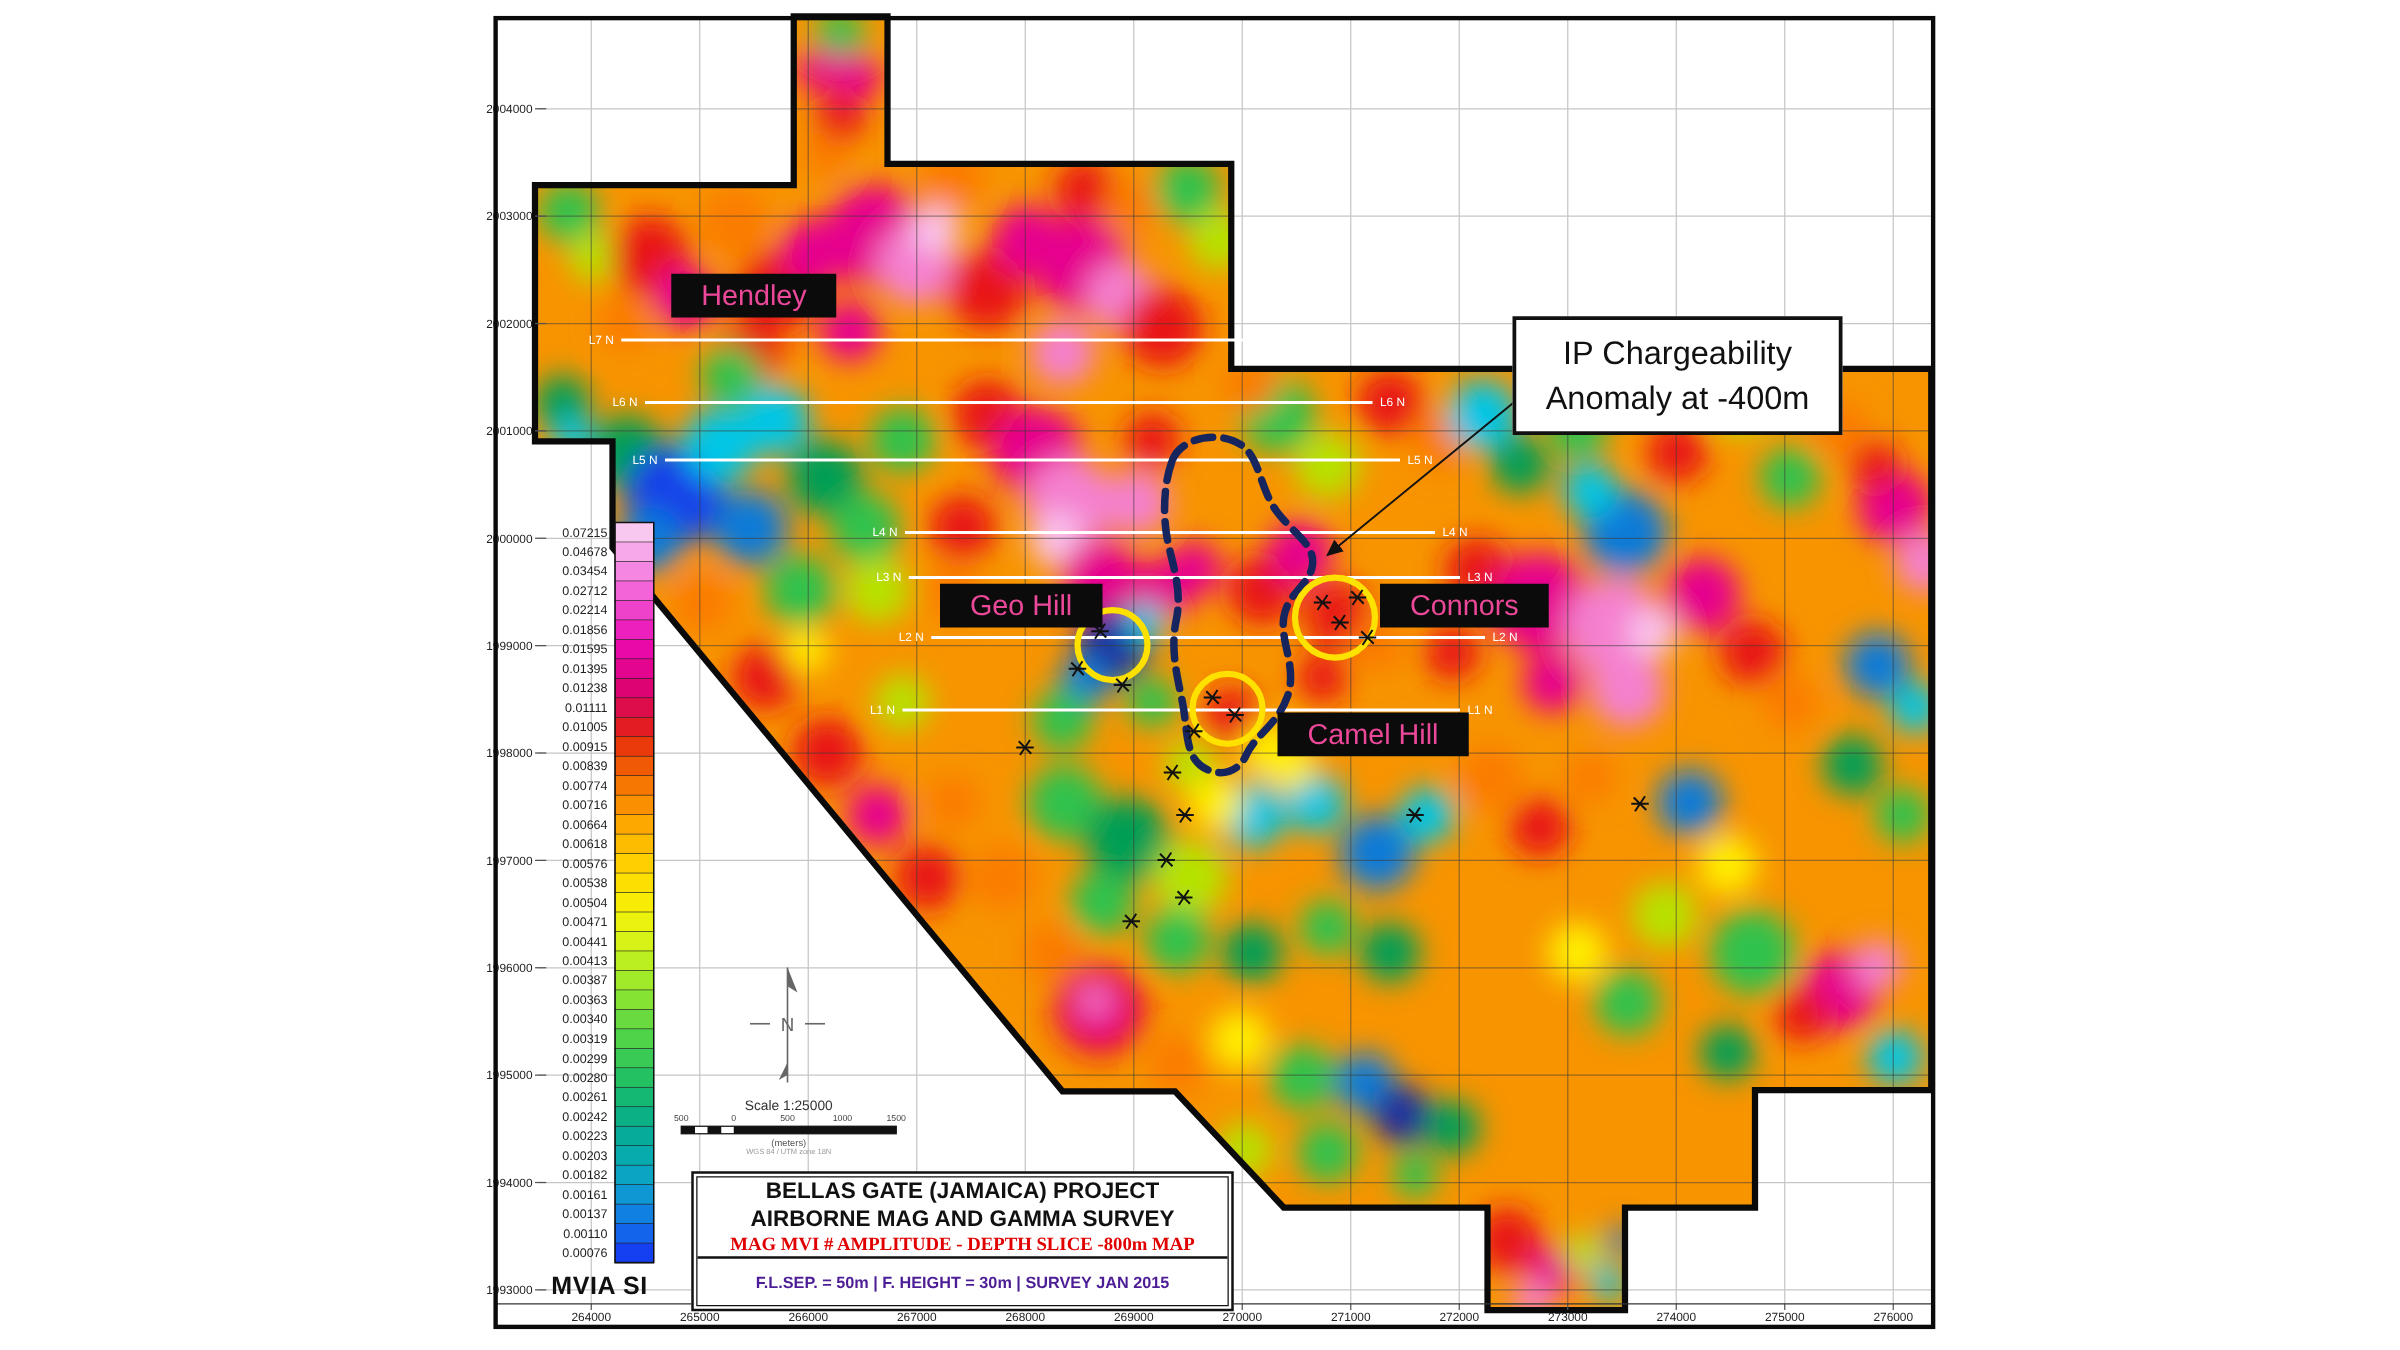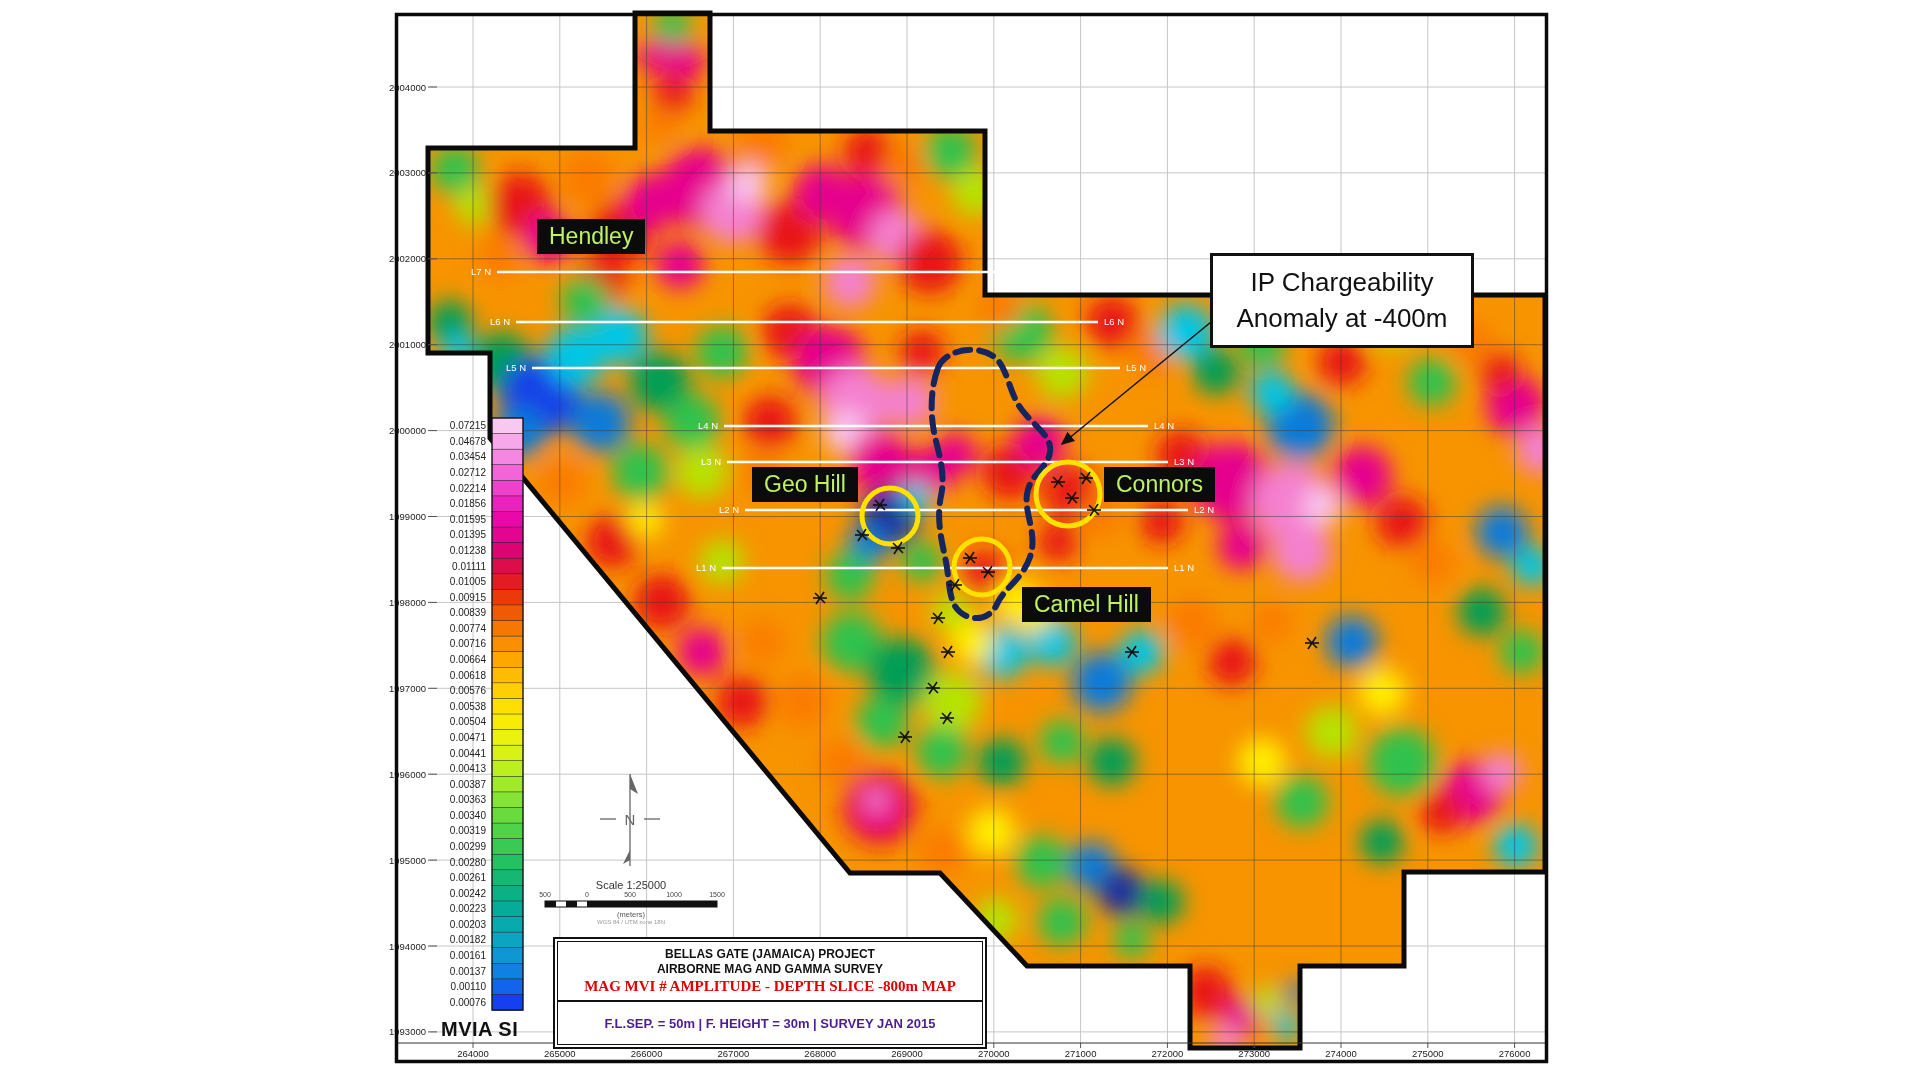--- a/index.html
+++ b/index.html
@@ -1,29 +1,29 @@
 <!DOCTYPE html>
 <html><head>
 <meta charset="utf-8">
 <style>
   html,body{margin:0;padding:0;width:1920px;height:1080px;background:#fff;
     font-family:"Liberation Sans",sans-serif;overflow:hidden;position:relative;}
   .abs{position:absolute;}
-  .region-label{position:absolute;background:#0b0b0b;color:#bef264;font-size:23px;
-    padding:3px 12px;white-space:nowrap;line-height:1.25;}
+  .region-label{position:absolute;background:#0b0b0b;color:#ec4899;font-size:23px;
+    padding:3px 24px;white-space:nowrap;line-height:1.25;}
   .annotation-box{position:absolute;left:1210px;top:253px;width:258px;height:89px;
     background:#fff;border:3px solid #111;display:flex;flex-direction:column;
     align-items:center;justify-content:center;font-size:26px;color:#111;line-height:1.35;}
   .title-block{position:absolute;left:553px;top:937px;width:434px;height:112px;
     background:#fff;border:2px solid #111;box-sizing:border-box;}
   .title-block-inner{margin:2px;border:1px solid #111;height:calc(100% - 6px);
     display:flex;flex-direction:column;}
   .tb-top{flex:0 0 58px;border-bottom:2px solid #111;display:flex;flex-direction:column;
     align-items:center;justify-content:center;gap:1px;}
-  .tb-line{font-weight:bold;font-size:12px;color:#111;white-space:nowrap;line-height:1.2;}
+  .tb-line{font-weight:bold;font-size:18px;color:#111;white-space:nowrap;line-height:1.2;}
   .tb-line-red{font-weight:bold;font-size:15px;white-space:nowrap;line-height:1.2;}
   .tb-bottom{flex:1;display:flex;align-items:center;justify-content:center;
     font-weight:bold;font-size:13px;color:#4c1d95;white-space:nowrap;}
   .scale-caption{position:absolute;left:631px;top:879px;transform:translateX(-50%);
     font-size:11px;color:#333;}
   .scale-units{position:absolute;left:631px;top:910px;transform:translateX(-50%);
     font-size:7.5px;color:#555;}
   .scale-datum{position:absolute;left:631px;top:919px;transform:translateX(-50%);
     font-size:6px;color:#999;}
   .mvia{position:absolute;left:441px;top:1018px;font-size:20px;font-weight:bold;
@@ -495,21 +495,21 @@
       <text x="587" y="897" font-size="7" fill="#444" text-anchor="middle">0</text>
       <text x="630" y="897" font-size="7" fill="#444" text-anchor="middle">500</text>
       <text x="674" y="897" font-size="7" fill="#444" text-anchor="middle">1000</text>
       <text x="717" y="897" font-size="7" fill="#444" text-anchor="middle">1500</text>
     </g>
   </svg>
 
 <div class="region-label" style="left:537px;top:219px;">Hendley</div>
 <div class="region-label" style="left:752px;top:467px;">Geo Hill</div>
 <div class="region-label" style="left:1104px;top:467px;">Connors</div>
-<div class="region-label" style="left:1022px;top:587px;">Camel Hill</div>
+<div class="region-label" style="left:1022px;top:570px;">Camel Hill</div>
 
 <div class="annotation-box">
   <span>IP Chargeability</span>
   <span>Anomaly at -400m</span>
 </div>
 
 <div class="title-block">
   <div class="title-block-inner">
     <div class="tb-top">
       <div class="tb-line">BELLAS GATE (JAMAICA) PROJECT</div>

